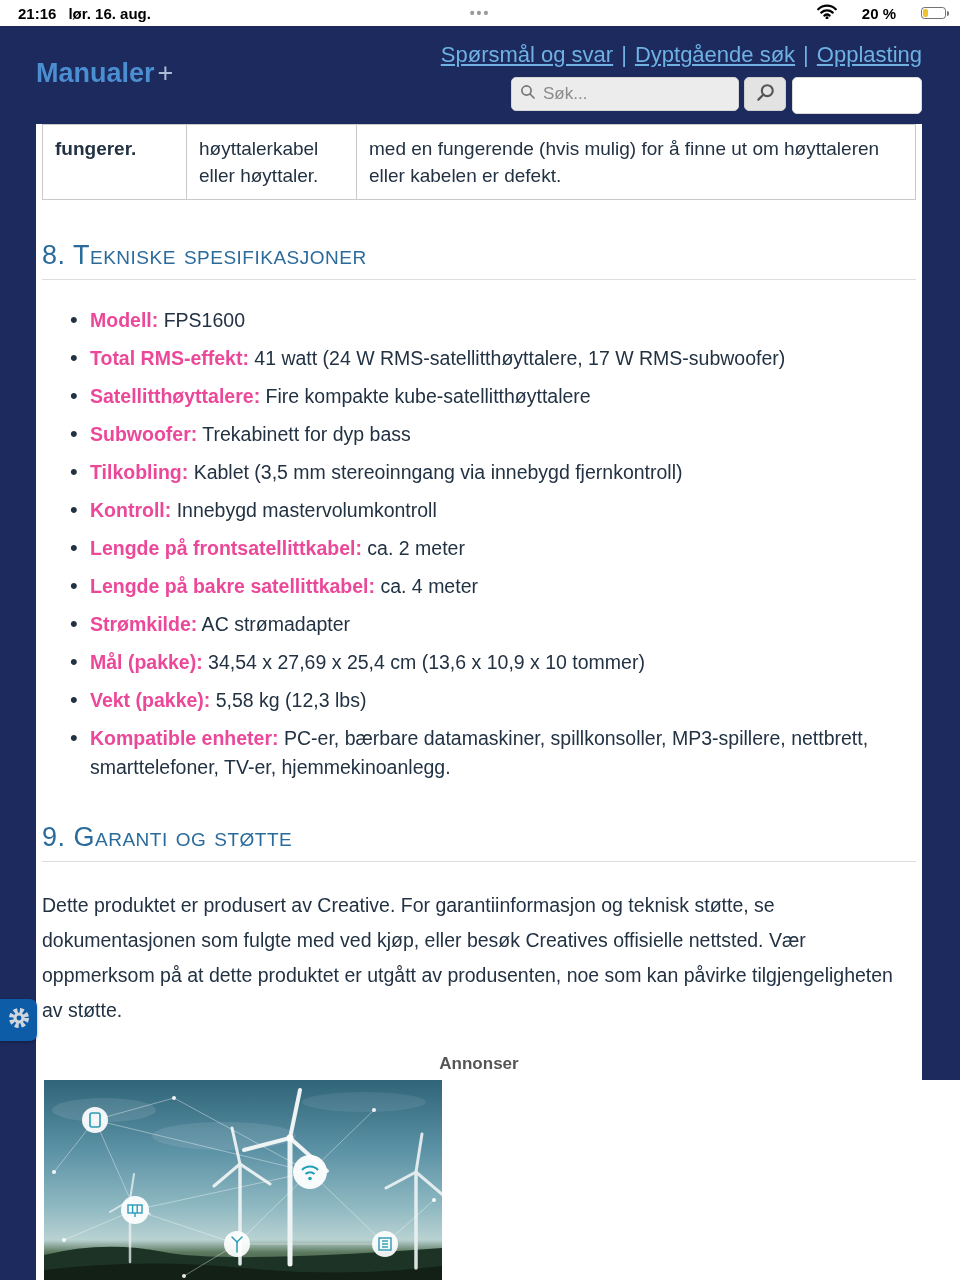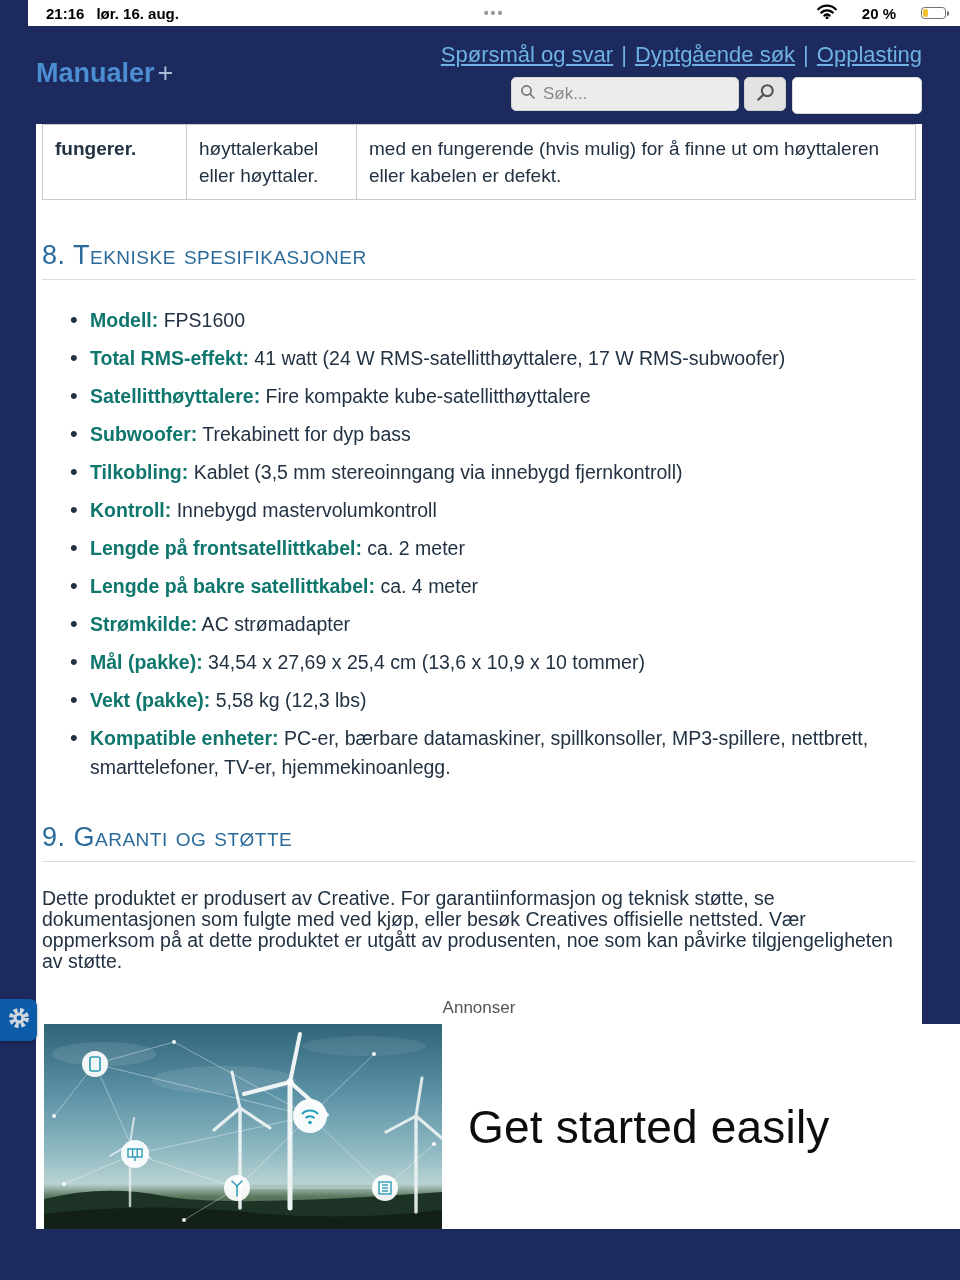--- a/index.html
+++ b/index.html
@@ -1,20 +1,20 @@
 <!DOCTYPE html>
 <html lang="no"><head>
 <meta charset="utf-8">
 <style>
   * { box-sizing: border-box; margin: 0; padding: 0; }
   html, body { width: 960px; height: 1280px; overflow: hidden; }
   body { background: #1c2a5e; font-family: "Liberation Sans", "DejaVu Sans", sans-serif; position: relative; }
 
   
-  .status-bar { height: 26px; background: #fff; display: flex; align-items: center; justify-content: space-between; padding: 0 14px 0 18px; font-size: 15px; font-weight: 700; color: #000; position: relative; margin-left: 28px; }
+  .status-bar { height: 26px; background: #fff; display: flex; align-items: center; justify-content: space-between; padding: 0 14px 0 18px; font-size: 15px; font-weight: 700; color: #000; position: relative; }
   .sb-left { display: flex; gap: 12px; align-items: center; }
   .sb-center { color: #9a9a9a; font-size: 14px; letter-spacing: 2px; position: absolute; left: 50%; transform: translateX(-50%); font-weight: 700; }
   .sb-right { display: flex; gap: 25px; align-items: center; }
   .battery { position: relative; width: 25px; height: 12px; border: 1px solid rgba(0,0,0,.55); border-radius: 3.5px; }
   .battery .fill { position: absolute; left: 1px; top: 1px; bottom: 1px; width: 20%; background: #f2c12e; border-radius: 2px; }
   .battery .nub { position: absolute; right: -4px; top: 3px; width: 2.5px; height: 5px; background: rgba(0,0,0,.55); border-radius: 0 2px 2px 0; }
 
   
   header { display: flex; justify-content: space-between; padding: 16px 38px 10px 36px; }
   .brand { margin-top: 16px; font-size: 27px; font-weight: 700; color: #4b8fd2; cursor: pointer; white-space: nowrap; }
@@ -36,25 +36,25 @@
   table.frag td { border: 1px solid #c9c9c9; padding: 10px 12px; vertical-align: top; line-height: 27px; }
   td.c1 { width: 144px; font-weight: bold; } td.c2 { width: 170px; }
 
   h2.sec { margin: 40px 0 8px; font-size: 27px; font-weight: 500; color: #2a6b9c; font-variant: small-caps; letter-spacing: .5px; }
   hr { border: 0; border-top: 1px solid #ddd; margin: 0 0 26px; }
 
   ul.specs { list-style: none; padding-left: 28px; font-size: 19.5px; }
   ul.specs li { margin-bottom: 9px; line-height: 29px; position: relative; padding-left: 20px; }
   ul.specs li::before { content: "\2022"; position: absolute; left: 0; top: -1px; font-size: 22px; color: #223243; }
   ul.specs .v { white-space: pre-wrap; }
-  ul.specs b { color: #0f766e; }
-
-  p.para { font-size: 19.5px; line-height: 21px; }
-
-  .ad-label { text-align: center; color: #555; font-size: 17px; margin-top: 26px; height: 22px; }
+  ul.specs b { color: #ec4899; }
+
+  p.para { font-size: 19.5px; line-height: 35px; }
+
+  .ad-label { text-align: center; color: #555; font-size: 17px; margin-top: 26px; height: 22px; font-weight: bold; }
 
   
   .ad-strip { margin-left: 36px; background: #fff; height: 205px; display: flex; align-items: center; }
   .ad-img { width: 398px; height: 205px; margin-left: 8px; flex: 0 0 auto; cursor: pointer; line-height: 0; }
   .ad-text { font-size: 46px; font-weight: 500; color: #0d0d0d; padding-left: 26px; letter-spacing: .2px; cursor: pointer; white-space: nowrap; }
 
   
   .gear-tab { position: absolute; left: 0; top: 999px; width: 37px; height: 42px; background: #0d5ca8; border-radius: 0 7px 7px 0; display: flex; align-items: center; justify-content: center; cursor: pointer; box-shadow: 0 1px 3px rgba(0,0,0,.35); }
 </style>
 </head>
@@ -245,21 +245,20 @@
         <circle cx="341" cy="164" r="13" fill="#ffffff" opacity="0.92"></circle>
         <g stroke="#2b9bb5" stroke-width="1.4" fill="none">
           <rect x="335" y="158" width="12" height="12"></rect>
           <line x1="338" y1="161" x2="344" y2="161"></line>
             <line x1="338" y1="164" x2="344" y2="164"></line>
             <line x1="338" y1="167" x2="344" y2="167"></line>
         </g>
       </g>
     </svg>
   </div>
-  <div class="ad-text">Get started easily</div>
 </div>
 
 <div class="gear-tab">
   <span>
     <svg width="24" height="24" viewBox="0 0 24 24">
       <circle cx="12" cy="12" r="7.5" fill="none" stroke="#cfd6dd" stroke-width="5" stroke-dasharray="3.6 2.4"></circle>
       <circle cx="12" cy="12" r="5.6" fill="#cfd6dd"></circle>
       <circle cx="12" cy="12" r="2.4" fill="#0d5ca8"></circle>
     </svg>
   </span>

